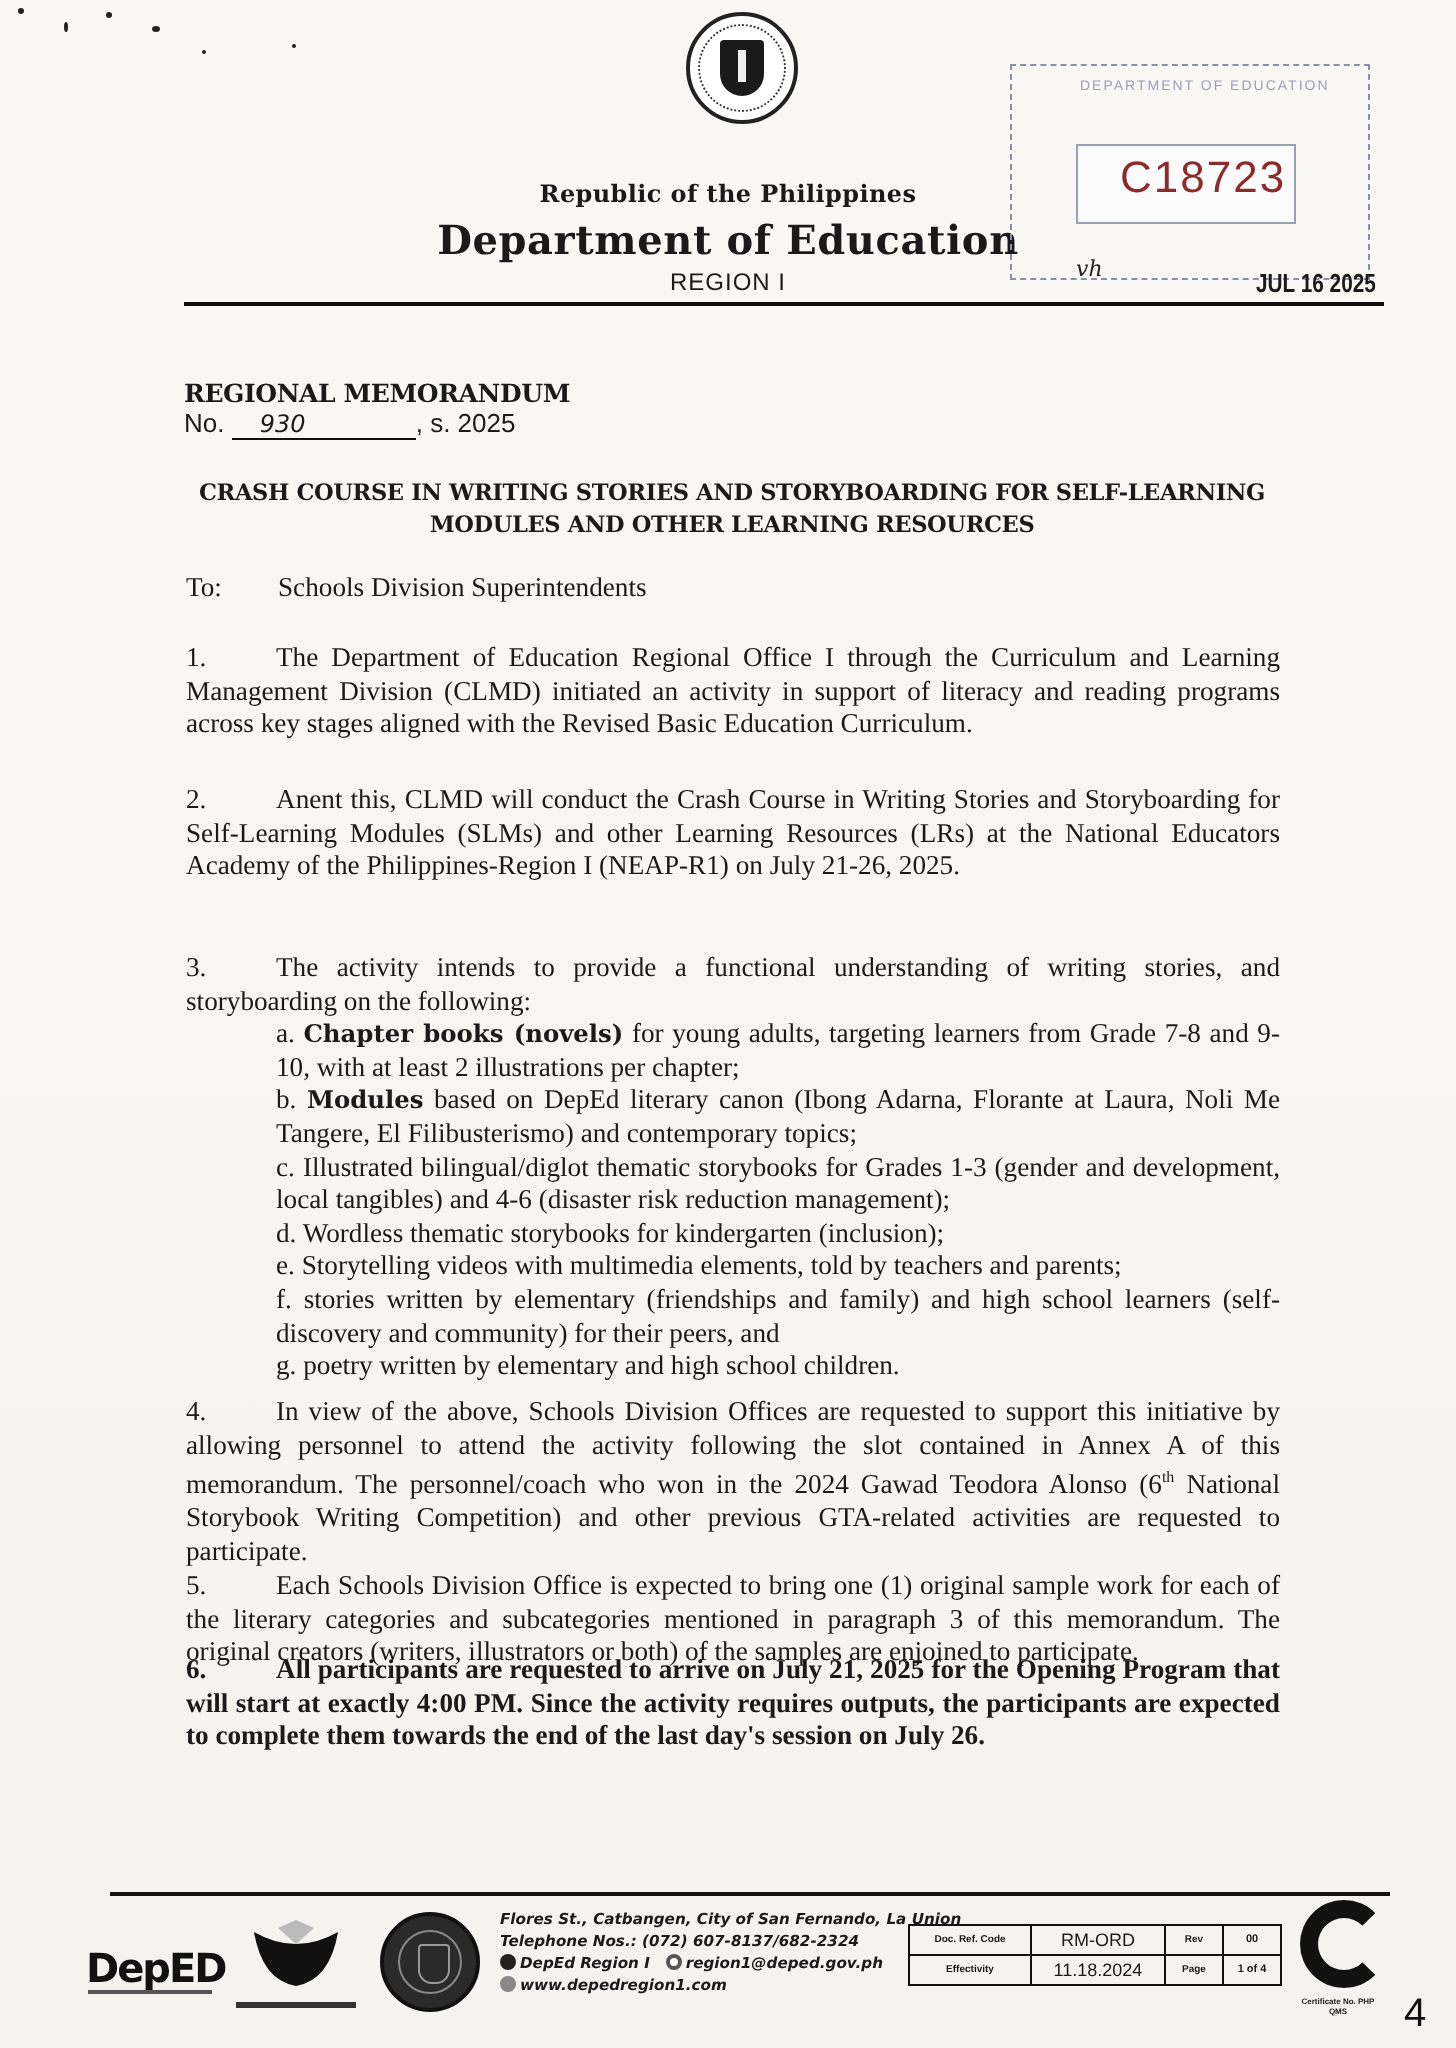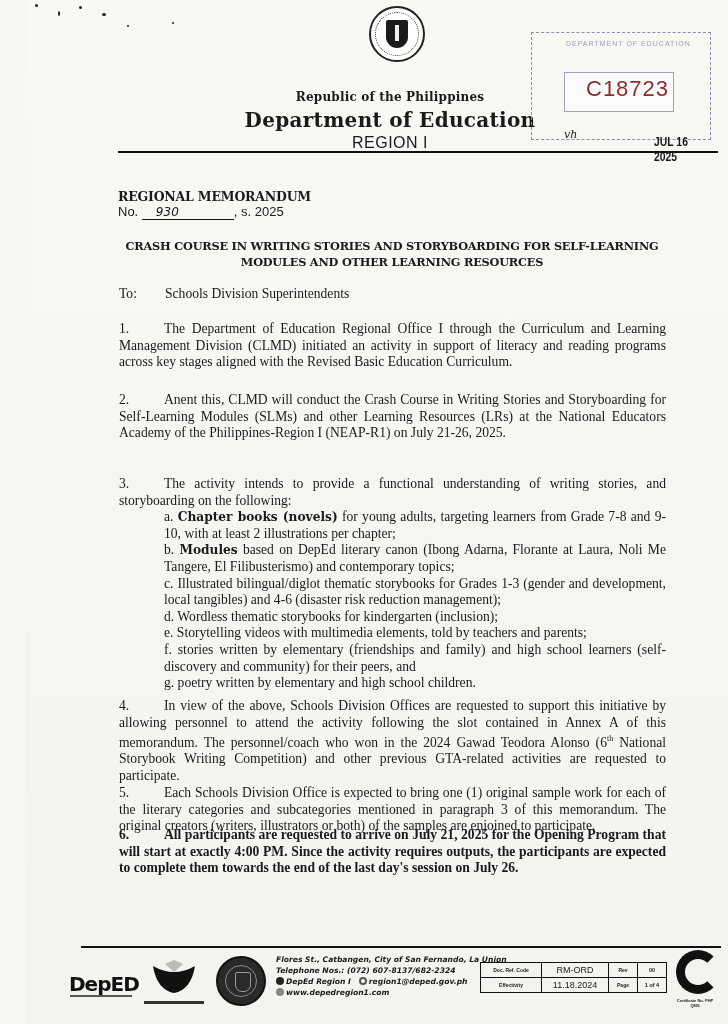--- a/index.html
+++ b/index.html
@@ -3,38 +3,38 @@
 <meta charset="utf-8">
 <style>
   html, body { margin: 0; padding: 0; }
   body {
     width: 728px; height: 1024px; overflow: hidden;
     background: #f7f6f2;
     font-family: "DejaVu Serif", serif;
     color: #1a1a1a;
     position: relative;
   }
-  .page { position: absolute; inset: 0; background: linear-gradient(180deg, #f9f8f5 0%, #f4f3ef 100%); margin-left: 26px; }
+  .page { position: absolute; inset: 0; background: linear-gradient(180deg, #f9f8f5 0%, #f4f3ef 100%); }
 
   
   .speck { position: absolute; background: #222; border-radius: 50%; }
 
   
   .seal { position: absolute; left: 343px; top: 6px; width: 56px; height: 56px; border-radius: 50%;
           border: 2px solid #222; box-sizing: border-box; background: #fff; }
   .seal .ring { position: absolute; inset: 4px; border-radius: 50%; border: 1px dotted #333; }
   .seal .shield { position: absolute; left: 15px; top: 12px; width: 22px; height: 28px; background: #1a1a1a;
                   border-radius: 2px 2px 11px 11px; }
   .seal .torch { position: absolute; left: 24px; top: 17px; width: 4px; height: 16px; background: #f0f0f0; }
   .hdr-republic { position: absolute; left: 0; width: 728px; top: 90px; text-align: center;
                   font-family: "DejaVu Serif", serif; font-weight: bold; font-size: 12px; letter-spacing: 0.2px; }
   .hdr-dept { position: absolute; left: 0; width: 728px; top: 108px; text-align: center;
               font-family: "DejaVu Serif", serif; font-weight: bold; font-size: 20px; letter-spacing: 0.3px; }
   .hdr-region { position: absolute; left: 0; width: 728px; top: 134px; text-align: center;
-                font-family: "Liberation Sans", sans-serif; font-size: 16px; letter-spacing: 0.5px; }
+                font-family: "Liberation Sans", sans-serif; font-size: 12px; letter-spacing: 0.5px; }
   .hdr-rule { position: absolute; left: 92px; width: 600px; top: 151px; height: 2px; background: #111; }
 
   
   .stamp { position: absolute; left: 505px; top: 32px; width: 180px; height: 108px;
            border: 1px dashed #8a8fa8; box-sizing: border-box; }
   .stamp-inner { position: absolute; left: 538px; top: 72px; width: 108px; height: 38px;
                  border: 1px solid #9aa0b8; background: #fbfbfb; }
   .stamp-number { position: absolute; left: 560px; top: 76px; font-family: "Liberation Sans", sans-serif;
                   font-size: 22px; color: #8c2b2b; letter-spacing: 1px; }
   .stamp-date { position: absolute; left: 628px; top: 134px; font-family: "Liberation Sans", sans-serif;

